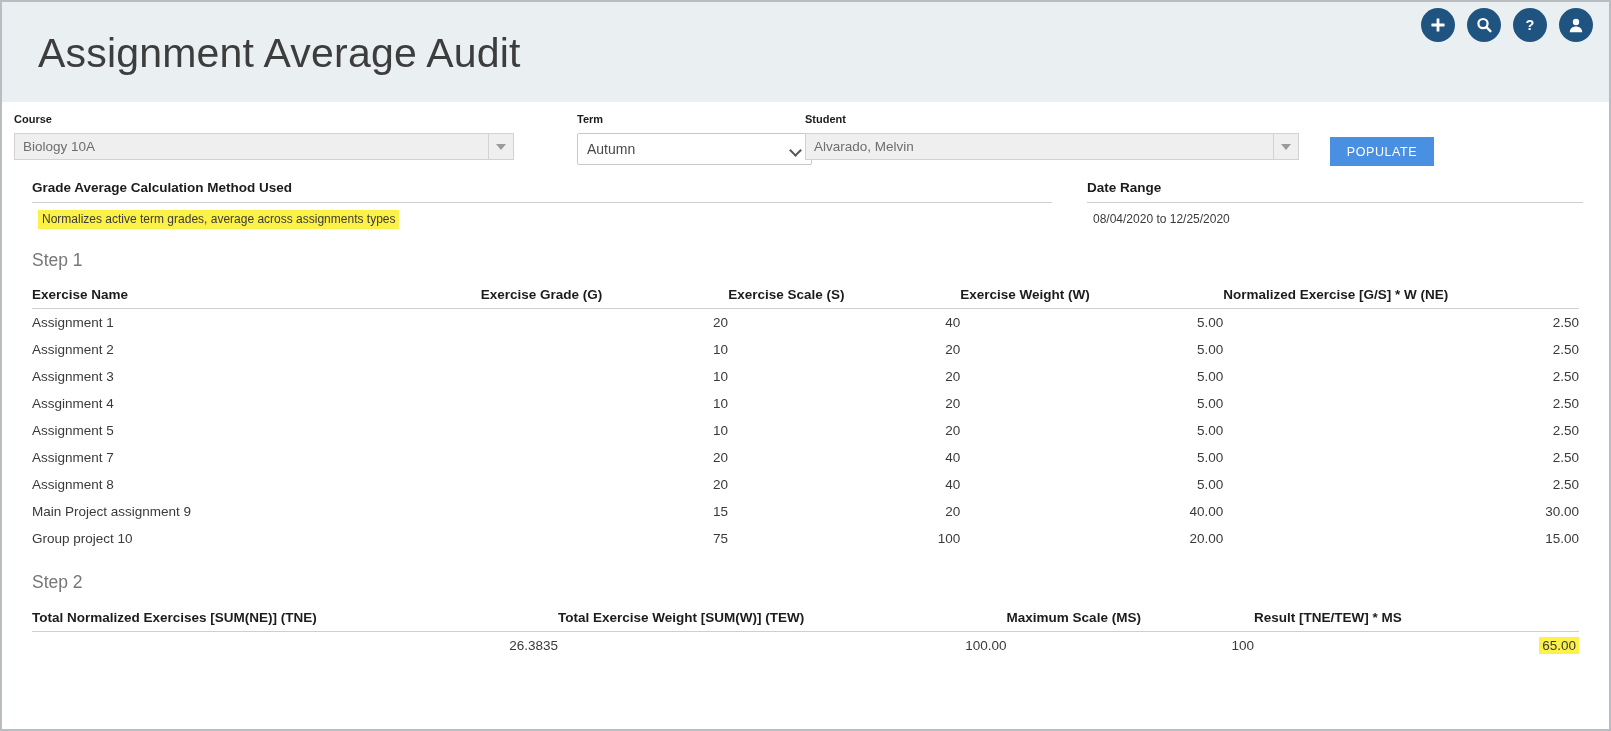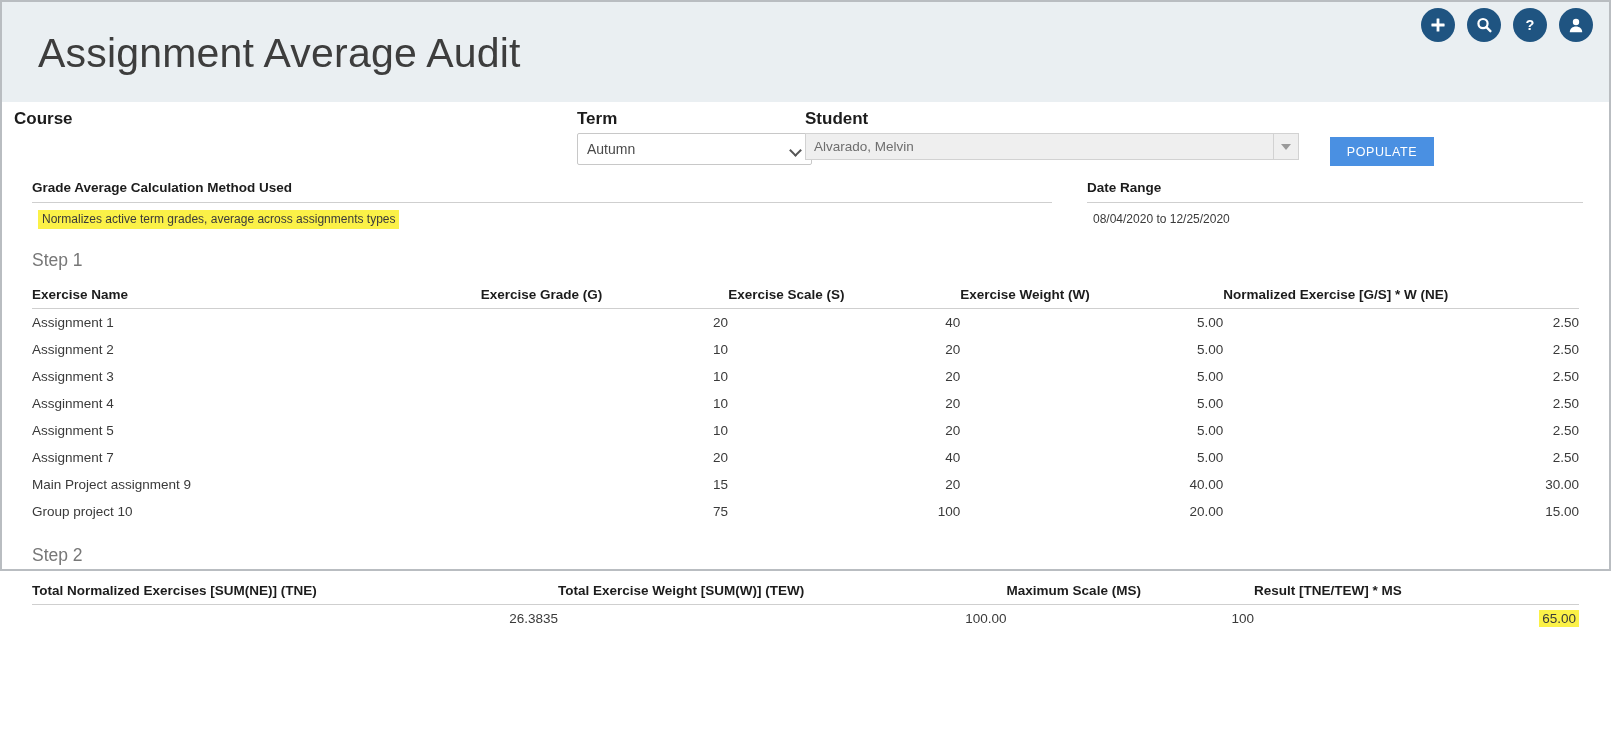--- a/index.html
+++ b/index.html
@@ -12,21 +12,21 @@
   body {
     font-family: "Liberation Sans", sans-serif;
     color: #2b2b2b;
     width: 1611px;
     height: 731px;
     overflow: hidden;
     position: relative;
   }
   .page {
     width: 1611px;
-    height: 571px;
+    height: 731px;
     position: relative;
     background: #ffffff;
     border-left: 2px solid #b9bdc1;
     border-top: 2px solid #b9bdc1;
     border-right: 2px solid #b9bdc1;
     border-bottom: 2px solid #b9bdc1;
   }
 
   
   .header-band {
@@ -69,21 +69,21 @@
   .circ-icon svg { display: block; }
 
   
   .filter-bar {
     position: relative;
     height: 78px;
     padding: 0;
   }
   .field-group { position: absolute; top: 8px; }
   .field-label {
-    font-size: 17px;
+    font-size: 11px;
     font-weight: bold;
     color: #1c1c1c;
     margin-bottom: 5px;
     display: block;
     line-height: 18px;
   }
   .combo {
     display: flex;
     height: 27px;
     width: 100%;
@@ -269,20 +269,26 @@
             <path d="M3.8 17.2c0-3.5 2.8-5.6 6.2-5.6s6.2 2.1 6.2 5.6z" fill="#fff"></path>
           </svg>
       </div>
     </div>
   </div>
 
   <div class="filter-bar">
 
     <div class="field-group" style="left:12px; width:500px;">
       <span class="field-label">Course</span>
+      <div class="combo">
+        <input class="combo-input" type="text" readonly="" value="Biology 10A" style="">
+        <div class="combo-arrow">
+          <span class="caret-down"></span>
+        </div>
+      </div>
     </div>
 
     <div class="field-group" style="left:539px; width:235px;margin-left:36px;">
       <span class="field-label">Term</span>
       <div class="select-wrap">
         <select class="native-select">
           <option>Autumn</option>
         </select>
       </div>
     </div>
@@ -369,20 +375,27 @@
         <td class="num">2.50</td>
       </tr>
       <tr>
         <td>Assignment 7</td>
         <td class="num">20</td>
         <td class="num">40</td>
         <td class="num">5.00</td>
         <td class="num">2.50</td>
       </tr>
       <tr>
+        <td>Assignment 8</td>
+        <td class="num">20</td>
+        <td class="num">40</td>
+        <td class="num">5.00</td>
+        <td class="num">2.50</td>
+      </tr>
+      <tr>
         <td>Main Project assignment 9</td>
         <td class="num">15</td>
         <td class="num">20</td>
         <td class="num">40.00</td>
         <td class="num">30.00</td>
       </tr>
       <tr>
         <td>Group project 10</td>
         <td class="num">75</td>
         <td class="num">100</td>

